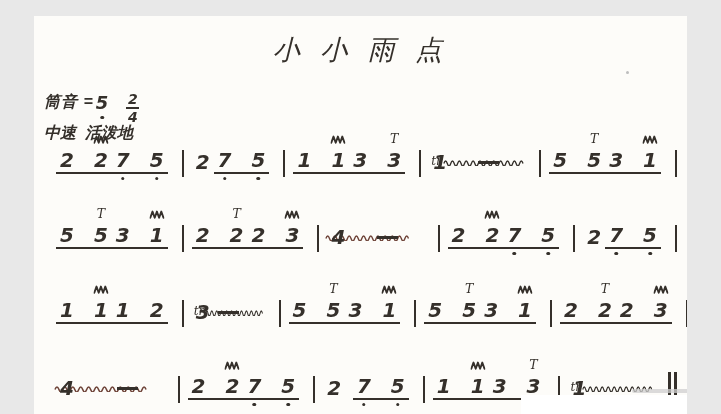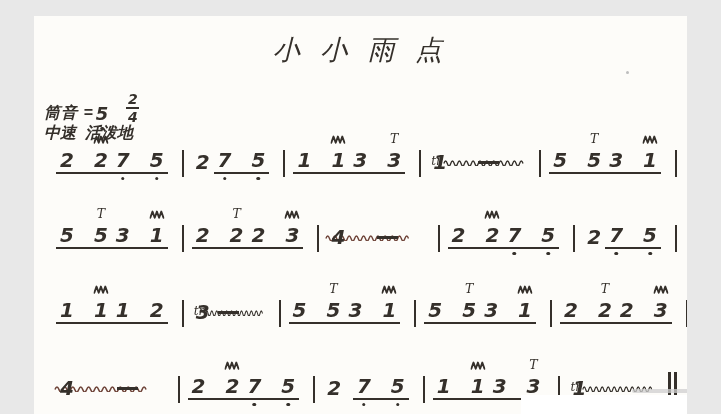--- a/index.html
+++ b/index.html
@@ -7,21 +7,21 @@
     position:relative;width:653px;height:414px;margin:16px auto;
     background:var(--paper,#fdfcf9);overflow:hidden;
     font-family:"Liberation Sans",sans-serif;color:var(--ink,#35302b);font-style:italic;
   }
   
   .title{
     position:absolute;top:16px;left:0;width:100%;text-align:center;
     font-family:"DejaVu Serif","Liberation Serif",serif;
     font-size:27px;font-weight:500;letter-spacing:6px;white-space:pre;
   }
-  .key-row{position:absolute;left:10px;top:76px;display:flex;align-items:flex-end;height:32px;}
+  .key-row{position:absolute;left:10px;top:76px;display:flex;align-items:flex-start;height:32px;}
   .key-label{font-size:16px;font-weight:700;letter-spacing:1px;}
   .key-note{position:relative;font-family:"DejaVu Sans",sans-serif;font-size:18px;font-weight:700;margin-left:2px;}
   .key-note .udot{position:absolute;left:50%;transform:translateX(-50%);bottom:-6px;width:3.5px;height:3.5px;border-radius:50%;background:var(--ink);}
   .frac{display:inline-flex;flex-direction:column;align-items:center;margin-left:18px;line-height:1;font-family:"DejaVu Sans",sans-serif;font-weight:700;font-size:14px;}
   .frac-bar{width:13px;height:2px;background:var(--ink);margin:1px 0;}
   .tempo{position:absolute;left:10px;top:107px;font-size:16px;font-weight:700;white-space:pre;}
   .composer{position:absolute;right:12px;top:78px;font-size:15px;font-weight:500;letter-spacing:2px;}
   .speck{position:absolute;left:592px;top:55px;width:3px;height:3px;background:#bdbdbd;border-radius:50%;}
   
   .score-line{position:absolute;left:14px;right:10px;height:58px;display:flex;align-items:flex-end;}

